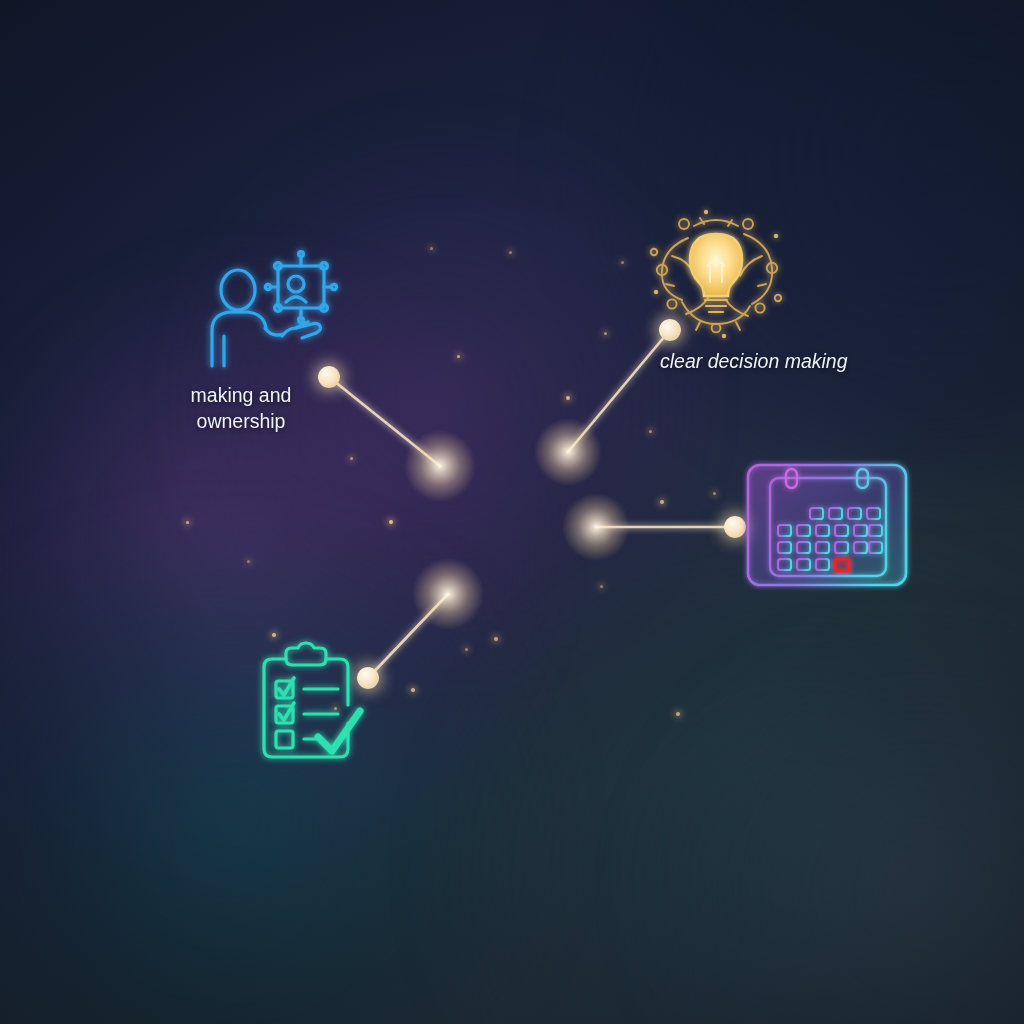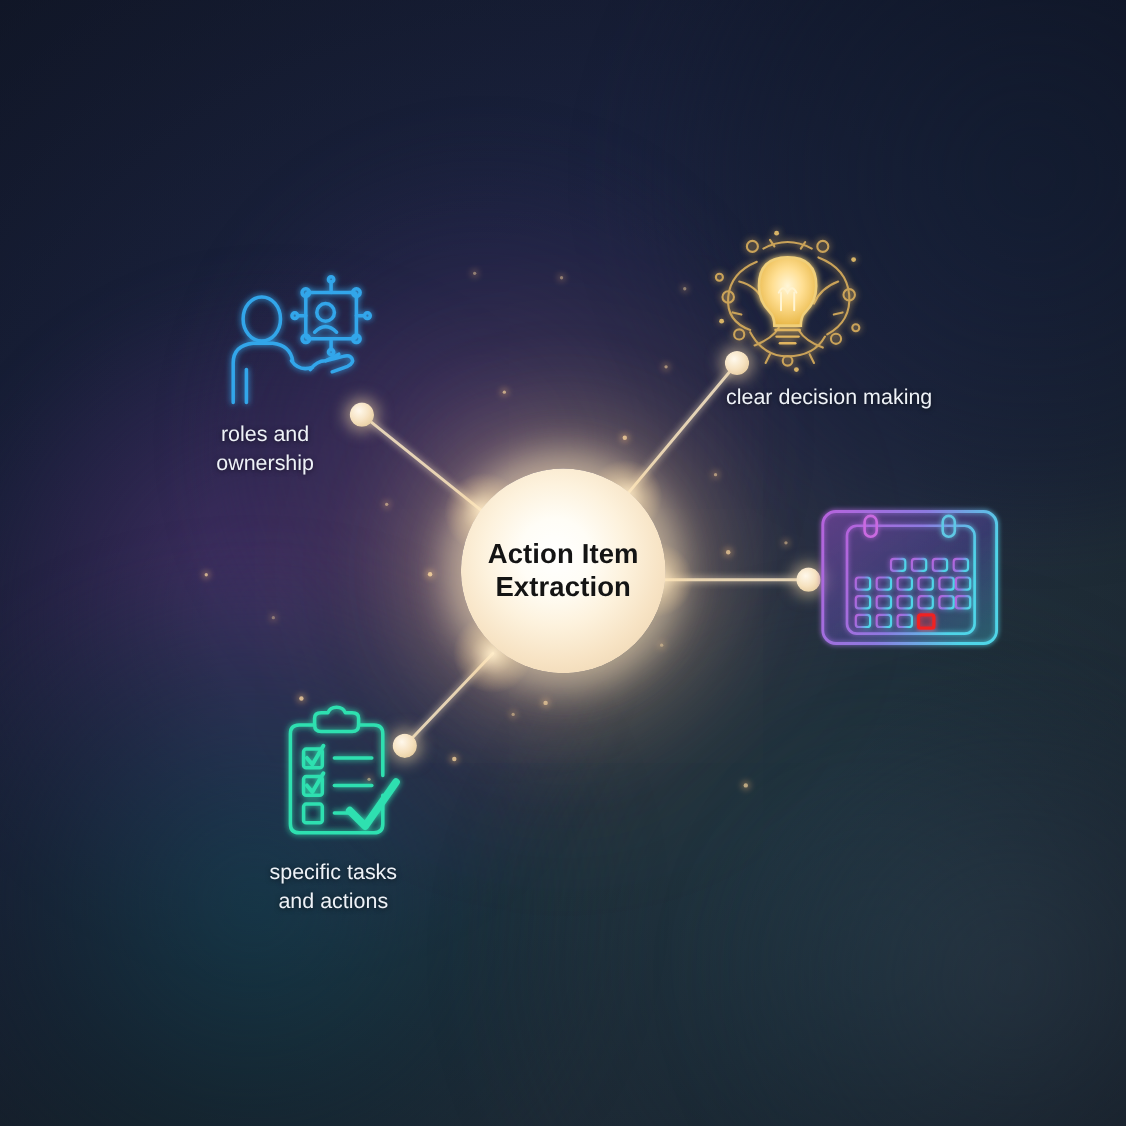--- a/index.html
+++ b/index.html
@@ -123,21 +123,21 @@
   
   .branch-label {
     position: absolute;
     color: #eef2f7;
     font-size: 19.5px;
     line-height: 1.35;
     white-space: pre-line;
     text-shadow: 0 1px 5px rgba(0,0,0,0.55);
   }
   .lbl-center { text-align: center; transform: translateX(-50%); }
-  .lbl-left   { text-align: left; }
+  .lbl-left   { text-align: left; font-style: italic; }
 
   
   .icon-wrap { position: absolute; }
   svg { display: block; overflow: visible; }
 </style>
 </head>
 <body>
 
 <div id="stage">
 
@@ -198,24 +198,20 @@
     <circle cx="568" cy="452" r="34" fill="url(#hubFlare)"></circle>
     <circle cx="596" cy="527" r="34" fill="url(#hubFlare)"></circle>
     <circle cx="448" cy="594" r="36" fill="url(#hubFlare)"></circle>
   </svg>
 
   <div class="node-dot" style="left:329px;top:377px;"></div>
   <div class="node-dot" style="left:670px;top:330px;"></div>
   <div class="node-dot" style="left:735px;top:527px;"></div>
   <div class="node-dot" style="left:368px;top:678px;"></div>
 
-  <div class="hub">
-    <div class="hub-label">Action Item
-Extraction</div>
-  </div>
 
   <div class="icon-wrap" style="left:196px;top:248px;">
     <svg width="140" height="120" viewBox="0 0 140 120">
       <defs>
         <filter id="glowBlue" x="-50%" y="-50%" width="200%" height="200%">
           <feGaussianBlur stdDeviation="3" result="b"></feGaussianBlur>
           <feMerge>
               <feMergeNode in="b"></feMergeNode>
               <feMergeNode in="SourceGraphic"></feMergeNode>
             </feMerge>
@@ -247,21 +243,21 @@
         <circle cx="138" cy="39" r="2.6"></circle>
         <path d="M75 39 L82 39"></path>
           <path d="M128 39 L135 39"></path>
         <path d="M105 18 L105 8"></path>
           <path d="M105 60 L105 70"></path>
         <circle cx="105" cy="6" r="2.4"></circle>
         <circle cx="105" cy="72" r="2.4"></circle>
       </g>
     </svg>
   </div>
-  <div class="branch-label lbl-center" style="left:241px;top:382px;">roles and
+  <div class="branch-label lbl-center" style="left:241px;top:382px;">making and
 ownership</div>
 
   <div class="icon-wrap" style="left:648px;top:208px;">
     <svg width="136" height="132" viewBox="0 0 136 132">
       <defs>
         <filter id="glowGold" x="-50%" y="-50%" width="200%" height="200%">
           <feGaussianBlur stdDeviation="3.4" result="b"></feGaussianBlur>
           <feMerge>
               <feMergeNode in="b"></feMergeNode>
               <feMergeNode in="SourceGraphic"></feMergeNode>
@@ -404,16 +400,14 @@
         <path d="M23 69 L28 75 L38 58" stroke-width="3.6"></path>
 
         <path d="M48 44 L82 44"></path>
         <path d="M48 69 L82 69"></path>
         <path d="M48 94 L64 94"></path>
 
         <path d="M62 92 L76 106 L104 66" stroke-width="7" stroke="#2fe0b0"></path>
       </g>
     </svg>
   </div>
-  <div class="branch-label lbl-center" style="left:303px;top:780px;">specific tasks
-and actions</div>
 
 </div>
 
 </body></html>

